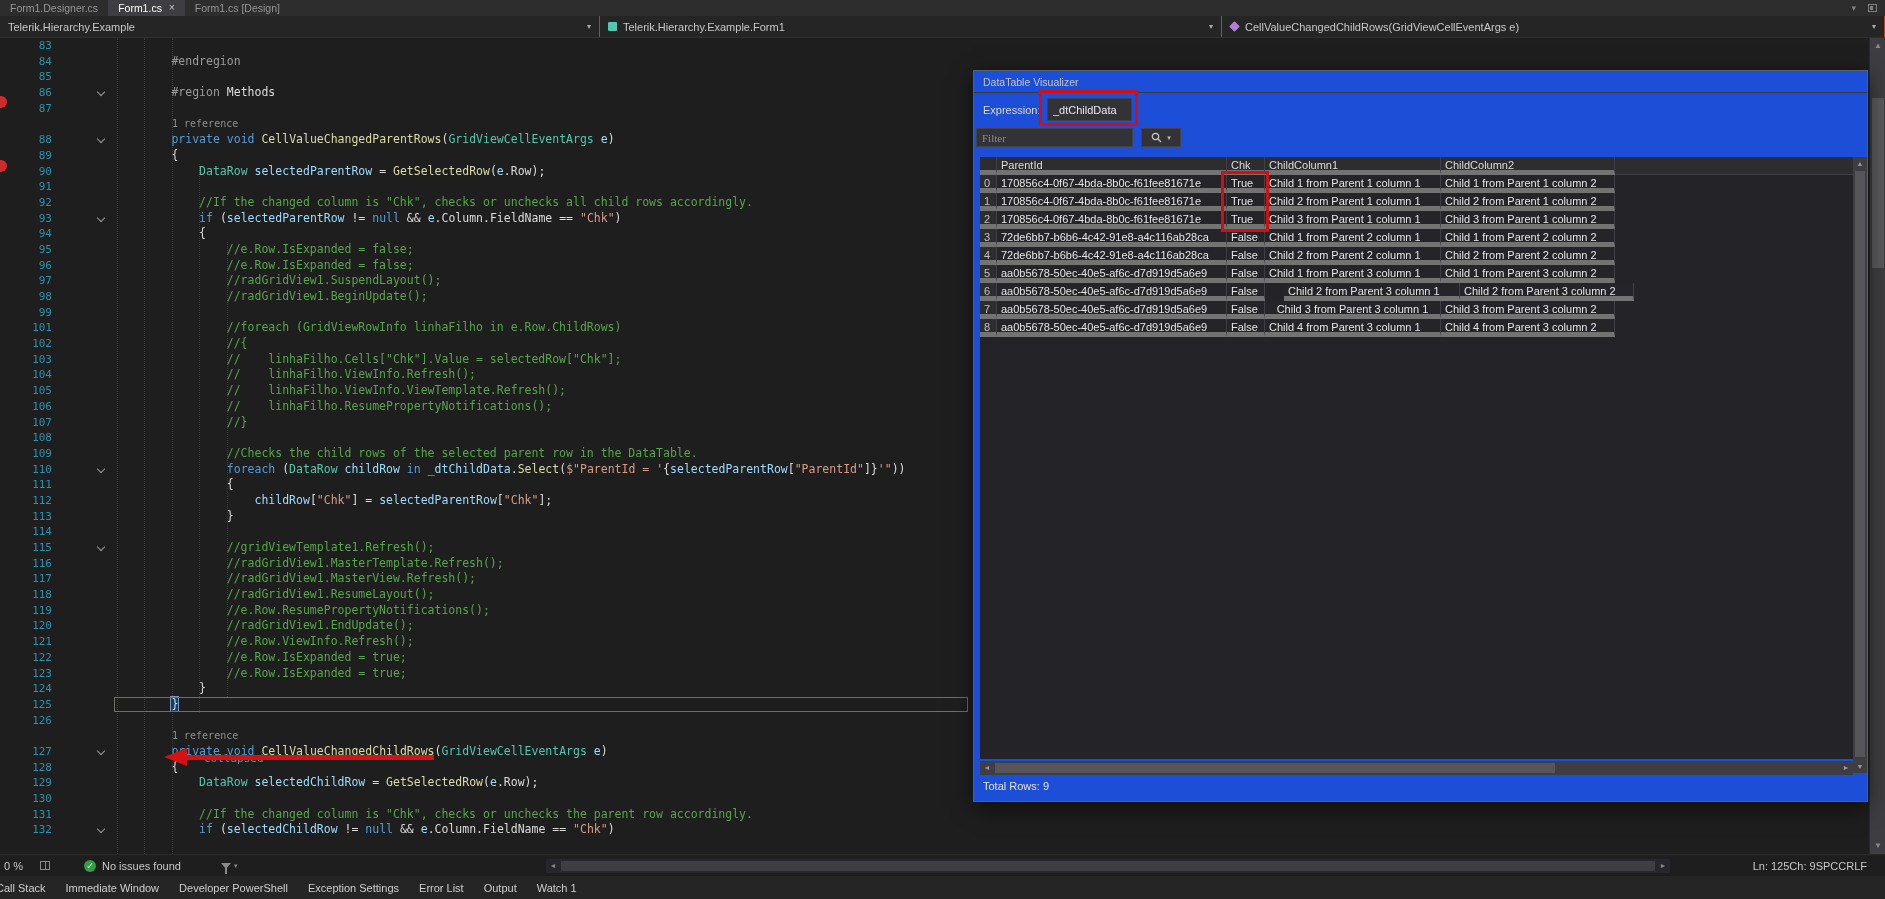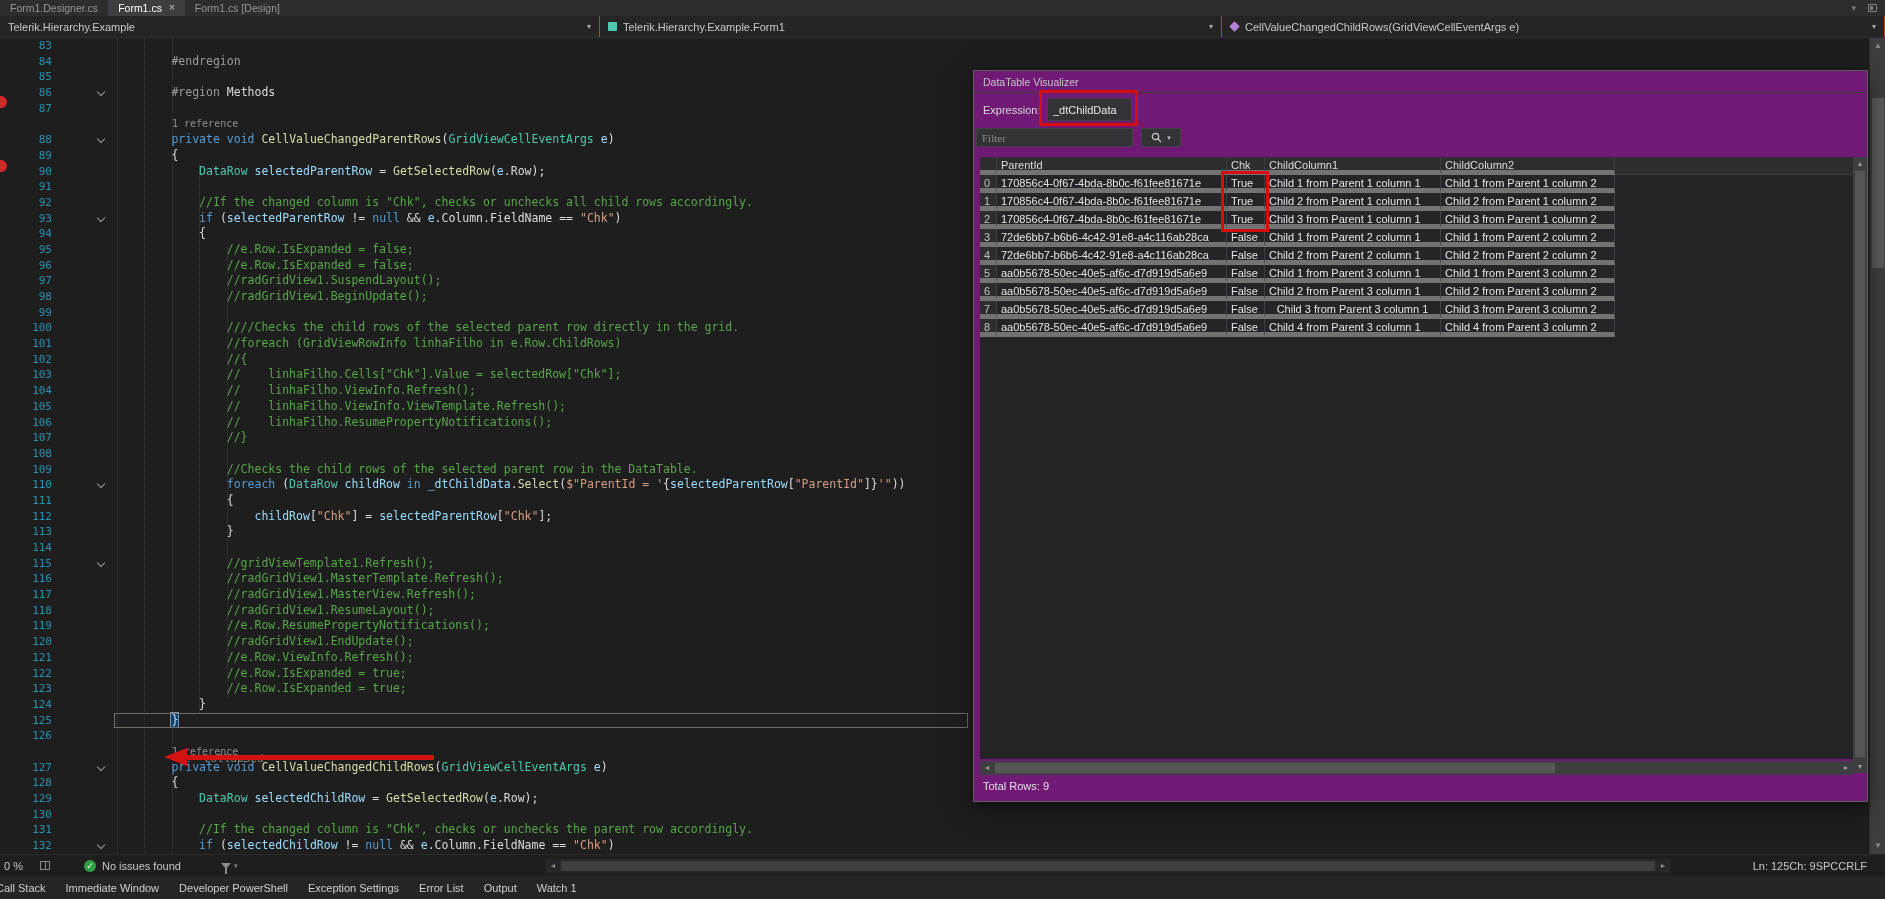--- a/index.html
+++ b/index.html
@@ -37,21 +37,21 @@
   .tk-brace{color:#DCDCDC;background:#0e4069;outline:1px solid #7d94b3}
   .curbox{position:absolute;left:114px;width:854px;top:0;height:15px;border:1px solid #6f6f68;pointer-events:none;z-index:3}
   .bp{position:absolute;left:-5px;width:12px;height:12px;border-radius:50%;background:#cf2b2b;z-index:2}
 
   
   .edscroll{position:absolute;left:1869px;top:38px;width:16px;height:816px;background:#3E3E42;border-left:1px solid #2a2a2a;z-index:5}
   .edscroll .arr{position:absolute;left:0;width:16px;height:16px;color:#8a8a8a;font-size:8px;text-align:center;line-height:16px}
   .edscroll .thumb{position:absolute;left:2px;width:12px;top:60px;height:170px;background:#5a5a5e}
 
   
-  .dialog{position:absolute;left:973px;top:70px;width:895px;height:732px;background:#701a75;border:1px solid #5f5f63;box-shadow:0 6px 20px rgba(0,0,0,.55);z-index:10;font-size:11px;color:#D8D8D8}
+  .dialog{position:absolute;left:973px;top:70px;width:895px;height:732px;background:#1d4ed8;border:1px solid #5f5f63;box-shadow:0 6px 20px rgba(0,0,0,.55);z-index:10;font-size:11px;color:#D8D8D8}
   .dlg-title{height:22px;line-height:22px;padding-left:9px;font-size:10.5px;color:#C6C6C6;border-bottom:1px solid #3a3a3e}
   .exp-label{position:absolute;left:9px;top:33px}
   .exp-box{position:absolute;left:73px;top:27px;width:85px;height:23px;background:#333337;border:1px solid #434346;color:#EAEAEA;font-size:11px;padding:0 5px;font-family:"Liberation Sans","DejaVu Sans",sans-serif}
   .filter-input{position:absolute;left:2px;top:57px;width:157px;height:19px;background:#333337;border:1px solid #434346;color:#cfcfcf;font-size:11px;padding:0 5px;font-family:Liberation Serif, serif}
   .filter-input::placeholder{color:#8b8b8b}
   .search-btn{position:absolute;left:167px;top:57px;width:40px;height:19px;background:#333337;border:1px solid #434346;display:flex;align-items:center;justify-content:center;gap:5px}
   .search-btn .dd{font-size:7px;color:#bdbdbd}
   .grid{position:absolute;left:6px;top:86px;width:873px;height:602px;background:#242428;overflow:hidden}
   .g-row{display:flex;height:18px;line-height:17px}
   .g-cell{border-right:1px solid #3f3f46;border-bottom:5px solid #737373;padding:0 4px;overflow:hidden;white-space:nowrap;font-size:11px}
@@ -229,25 +229,20 @@
         <span class="ln">98</span>
         <span class="om"></span>
         <span class="code"><span class="tk-com">                //radGridView1.BeginUpdate();</span></span>
       </div>
       <div class="code-row">
         <span class="ln">99</span>
         <span class="om"></span>
         <span class="code"></span>
       </div>
       <div class="code-row">
-        <span class="ln">100</span>
-        <span class="om"></span>
-        <span class="code"><span class="tk-com">                ////Checks the child rows of the selected parent row directly in the grid.</span></span>
-      </div>
-      <div class="code-row">
         <span class="ln">101</span>
         <span class="om"></span>
         <span class="code"><span class="tk-com">                //foreach (GridViewRowInfo linhaFilho in e.Row.ChildRows)</span></span>
       </div>
       <div class="code-row">
         <span class="ln">102</span>
         <span class="om"></span>
         <span class="code"><span class="tk-com">                //{</span></span>
       </div>
       <div class="code-row">
@@ -486,21 +481,21 @@
           <span class="g-cell rowhdr" style="flex: 0 0 17px;">5</span>
           <span class="g-cell datac" style="flex: 0 0 230px;">aa0b5678-50ec-40e5-af6c-d7d919d5a6e9</span>
           <span class="g-cell datac" style="flex: 0 0 38px;">False</span>
           <span class="g-cell datac" style="flex: 0 0 176px;">Child 1 from Parent 3 column 1</span>
           <span class="g-cell datac" style="flex: 0 0 174px;">Child 1 from Parent 3 column 2</span>
         </div>
         <div class="g-row">
           <span class="g-cell rowhdr" style="flex: 0 0 17px;">6</span>
           <span class="g-cell datac" style="flex: 0 0 230px;">aa0b5678-50ec-40e5-af6c-d7d919d5a6e9</span>
           <span class="g-cell datac" style="flex: 0 0 38px;">False</span>
-          <span class="g-cell datac" style="flex: 0 0 176px;">Child 2 from Parent 3 column 1</span>
+          <span class="g-cell datac" style="flex: 0 0 176px; margin-left: 19px;">Child 2 from Parent 3 column 1</span>
           <span class="g-cell datac" style="flex: 0 0 174px;">Child 2 from Parent 3 column 2</span>
         </div>
         <div class="g-row">
           <span class="g-cell rowhdr" style="flex: 0 0 17px;">7</span>
           <span class="g-cell datac" style="flex: 0 0 230px;">aa0b5678-50ec-40e5-af6c-d7d919d5a6e9</span>
           <span class="g-cell datac" style="flex: 0 0 38px;">False</span>
           <span class="g-cell datac" style="flex: 0 0 176px; text-align: center;">Child 3 from Parent 3 column 1</span>
           <span class="g-cell datac" style="flex: 0 0 174px;">Child 3 from Parent 3 column 2</span>
         </div>
         <div class="g-row">

